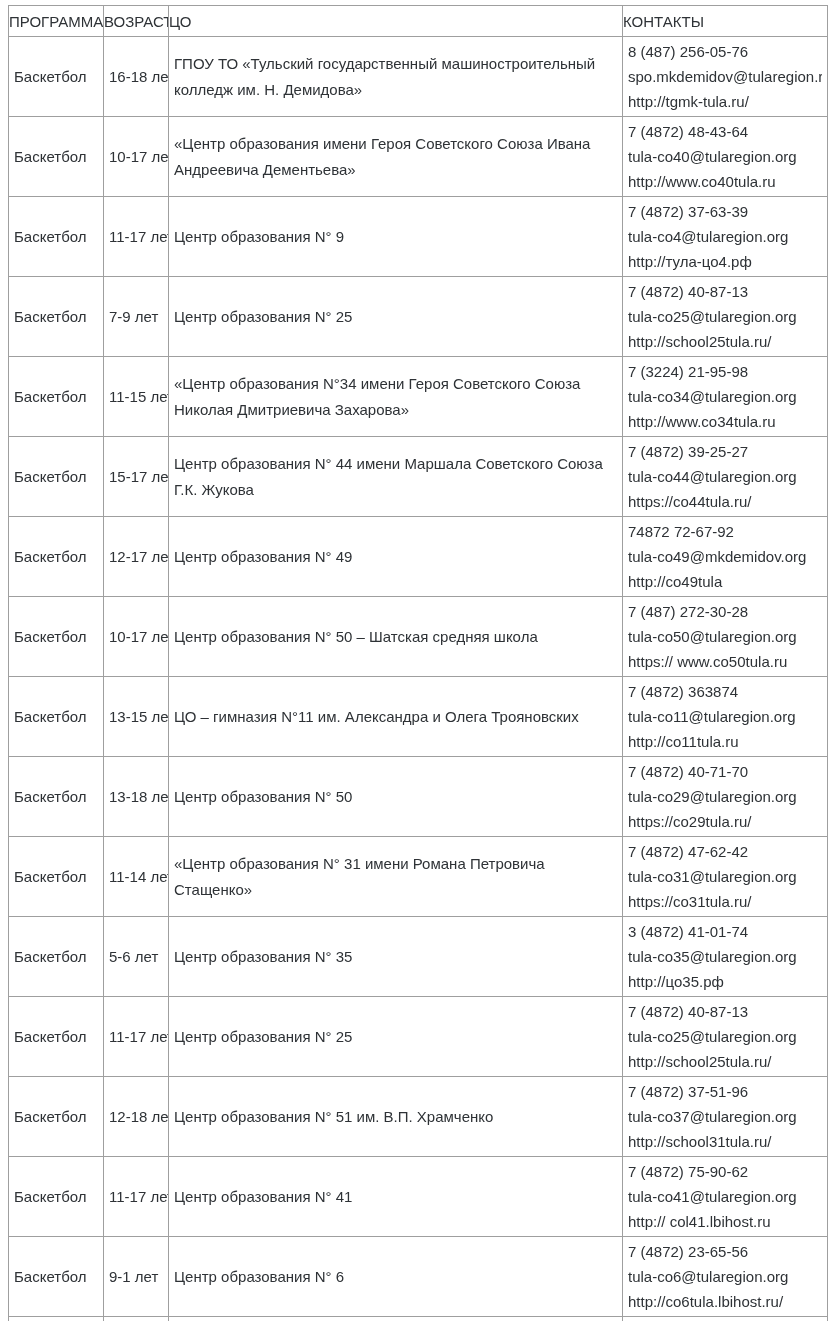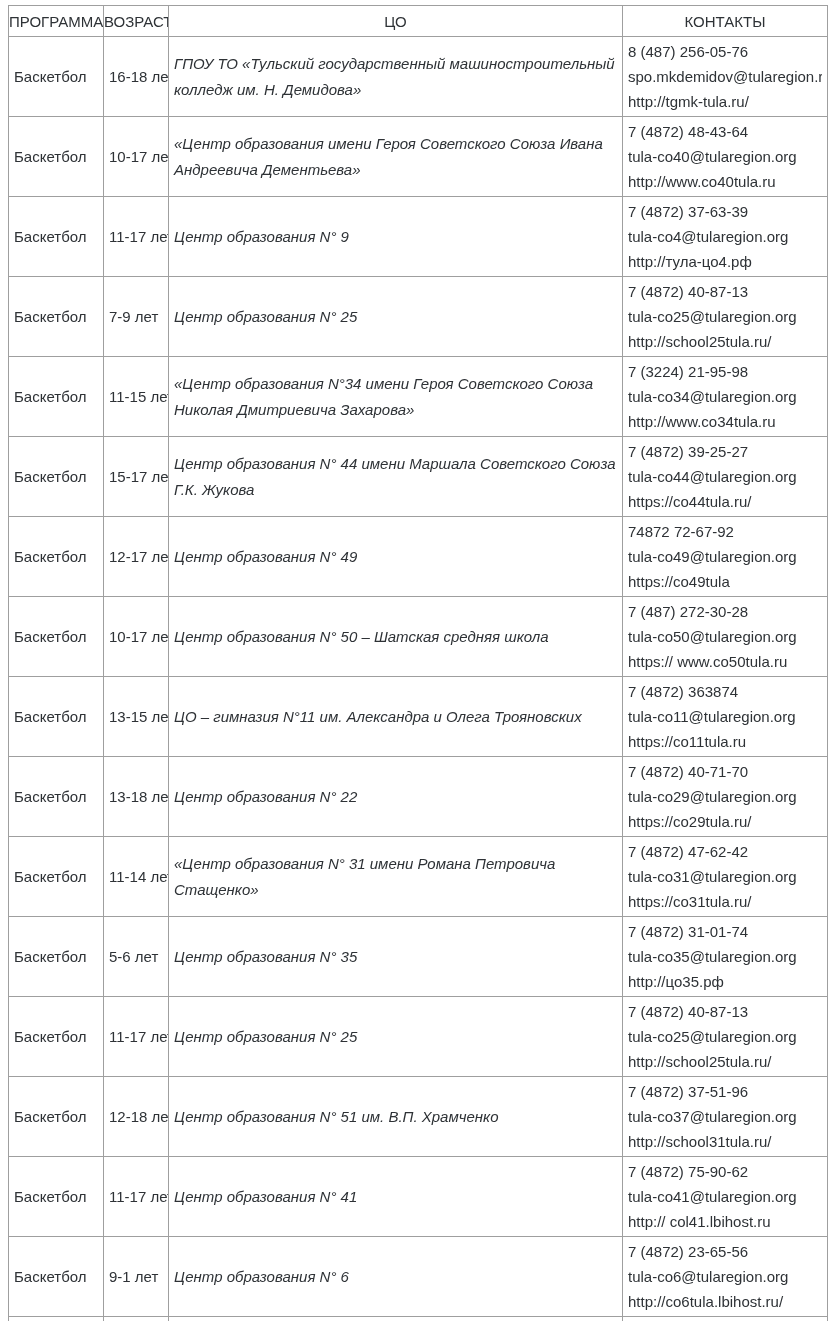--- a/index.html
+++ b/index.html
@@ -32,38 +32,37 @@
   table.directory col.c-contacts { width: 205px; }
   table.directory th,
   table.directory td {
     border: 1px solid #9f9f9f;
     vertical-align: middle;
     padding: 2px 5px;
     background: #ffffff;
   }
   table.directory th {
     font-weight: normal;
-    text-align: center;
+    text-align: left;
     height: 26px;
     white-space: nowrap;
     overflow: hidden;
     padding: 2px 0;
   }
   table.directory td {
     height: 71px;
     text-align: left;
   }
   td.cell-program, td.cell-age {
     white-space: nowrap;
     overflow: hidden;
   }
   td.cell-center {
     line-height: 26px;
     padding-right: 4px;
-    font-style: italic;
   }
   td.cell-contacts {
     padding-left: 4px;
     padding-right: 0;
   }
   .contact-line {
     line-height: 25px;
     white-space: nowrap;
     overflow: hidden;
   }
@@ -153,22 +152,22 @@
       <div class="contact-line">https://co44tula.ru/</div>
     </td>
   </tr>
 
   <tr>
     <td class="cell-program">Баскетбол</td>
     <td class="cell-age">12-17 лет</td>
     <td class="cell-center">Центр образования N° 49</td>
     <td class="cell-contacts">
       <div class="contact-line">74872 72-67-92</div>
-      <div class="contact-line">tula-co49@tularegion.org</div>
-      <div class="contact-line">https://co49tula</div>
+      <div class="contact-line">tula-co49@mkdemidov.org</div>
+      <div class="contact-line">http://co49tula</div>
     </td>
   </tr>
 
   <tr>
     <td class="cell-program">Баскетбол</td>
     <td class="cell-age">10-17 лет</td>
     <td class="cell-center">Центр образования N° 50 – Шатская средняя школа</td>
     <td class="cell-contacts">
       <div class="contact-line">7 (487) 272-30-28</div>
       <div class="contact-line">tula-co50@tularegion.org</div>
@@ -176,28 +175,28 @@
     </td>
   </tr>
 
   <tr>
     <td class="cell-program">Баскетбол</td>
     <td class="cell-age">13-15 лет</td>
     <td class="cell-center">ЦО – гимназия N°11 им. Александра и Олега Трояновских</td>
     <td class="cell-contacts">
       <div class="contact-line">7 (4872) 363874</div>
       <div class="contact-line">tula-co11@tularegion.org</div>
-      <div class="contact-line">https://co11tula.ru</div>
+      <div class="contact-line">http://co11tula.ru</div>
     </td>
   </tr>
 
   <tr>
     <td class="cell-program">Баскетбол</td>
     <td class="cell-age">13-18 лет</td>
-    <td class="cell-center">Центр образования N° 22</td>
+    <td class="cell-center">Центр образования N° 50</td>
     <td class="cell-contacts">
       <div class="contact-line">7 (4872) 40-71-70</div>
       <div class="contact-line">tula-co29@tularegion.org</div>
       <div class="contact-line">https://co29tula.ru/</div>
     </td>
   </tr>
 
   <tr>
     <td class="cell-program">Баскетбол</td>
     <td class="cell-age">11-14 лет</td>
@@ -207,21 +206,21 @@
       <div class="contact-line">tula-co31@tularegion.org</div>
       <div class="contact-line">https://co31tula.ru/</div>
     </td>
   </tr>
 
   <tr>
     <td class="cell-program">Баскетбол</td>
     <td class="cell-age">5-6 лет</td>
     <td class="cell-center">Центр образования N° 35</td>
     <td class="cell-contacts">
-      <div class="contact-line">7 (4872) 31-01-74</div>
+      <div class="contact-line">3 (4872) 41-01-74</div>
       <div class="contact-line">tula-co35@tularegion.org</div>
       <div class="contact-line">http://цо35.рф</div>
     </td>
   </tr>
 
   <tr>
     <td class="cell-program">Баскетбол</td>
     <td class="cell-age">11-17 лет</td>
     <td class="cell-center">Центр образования N° 25</td>
     <td class="cell-contacts">

